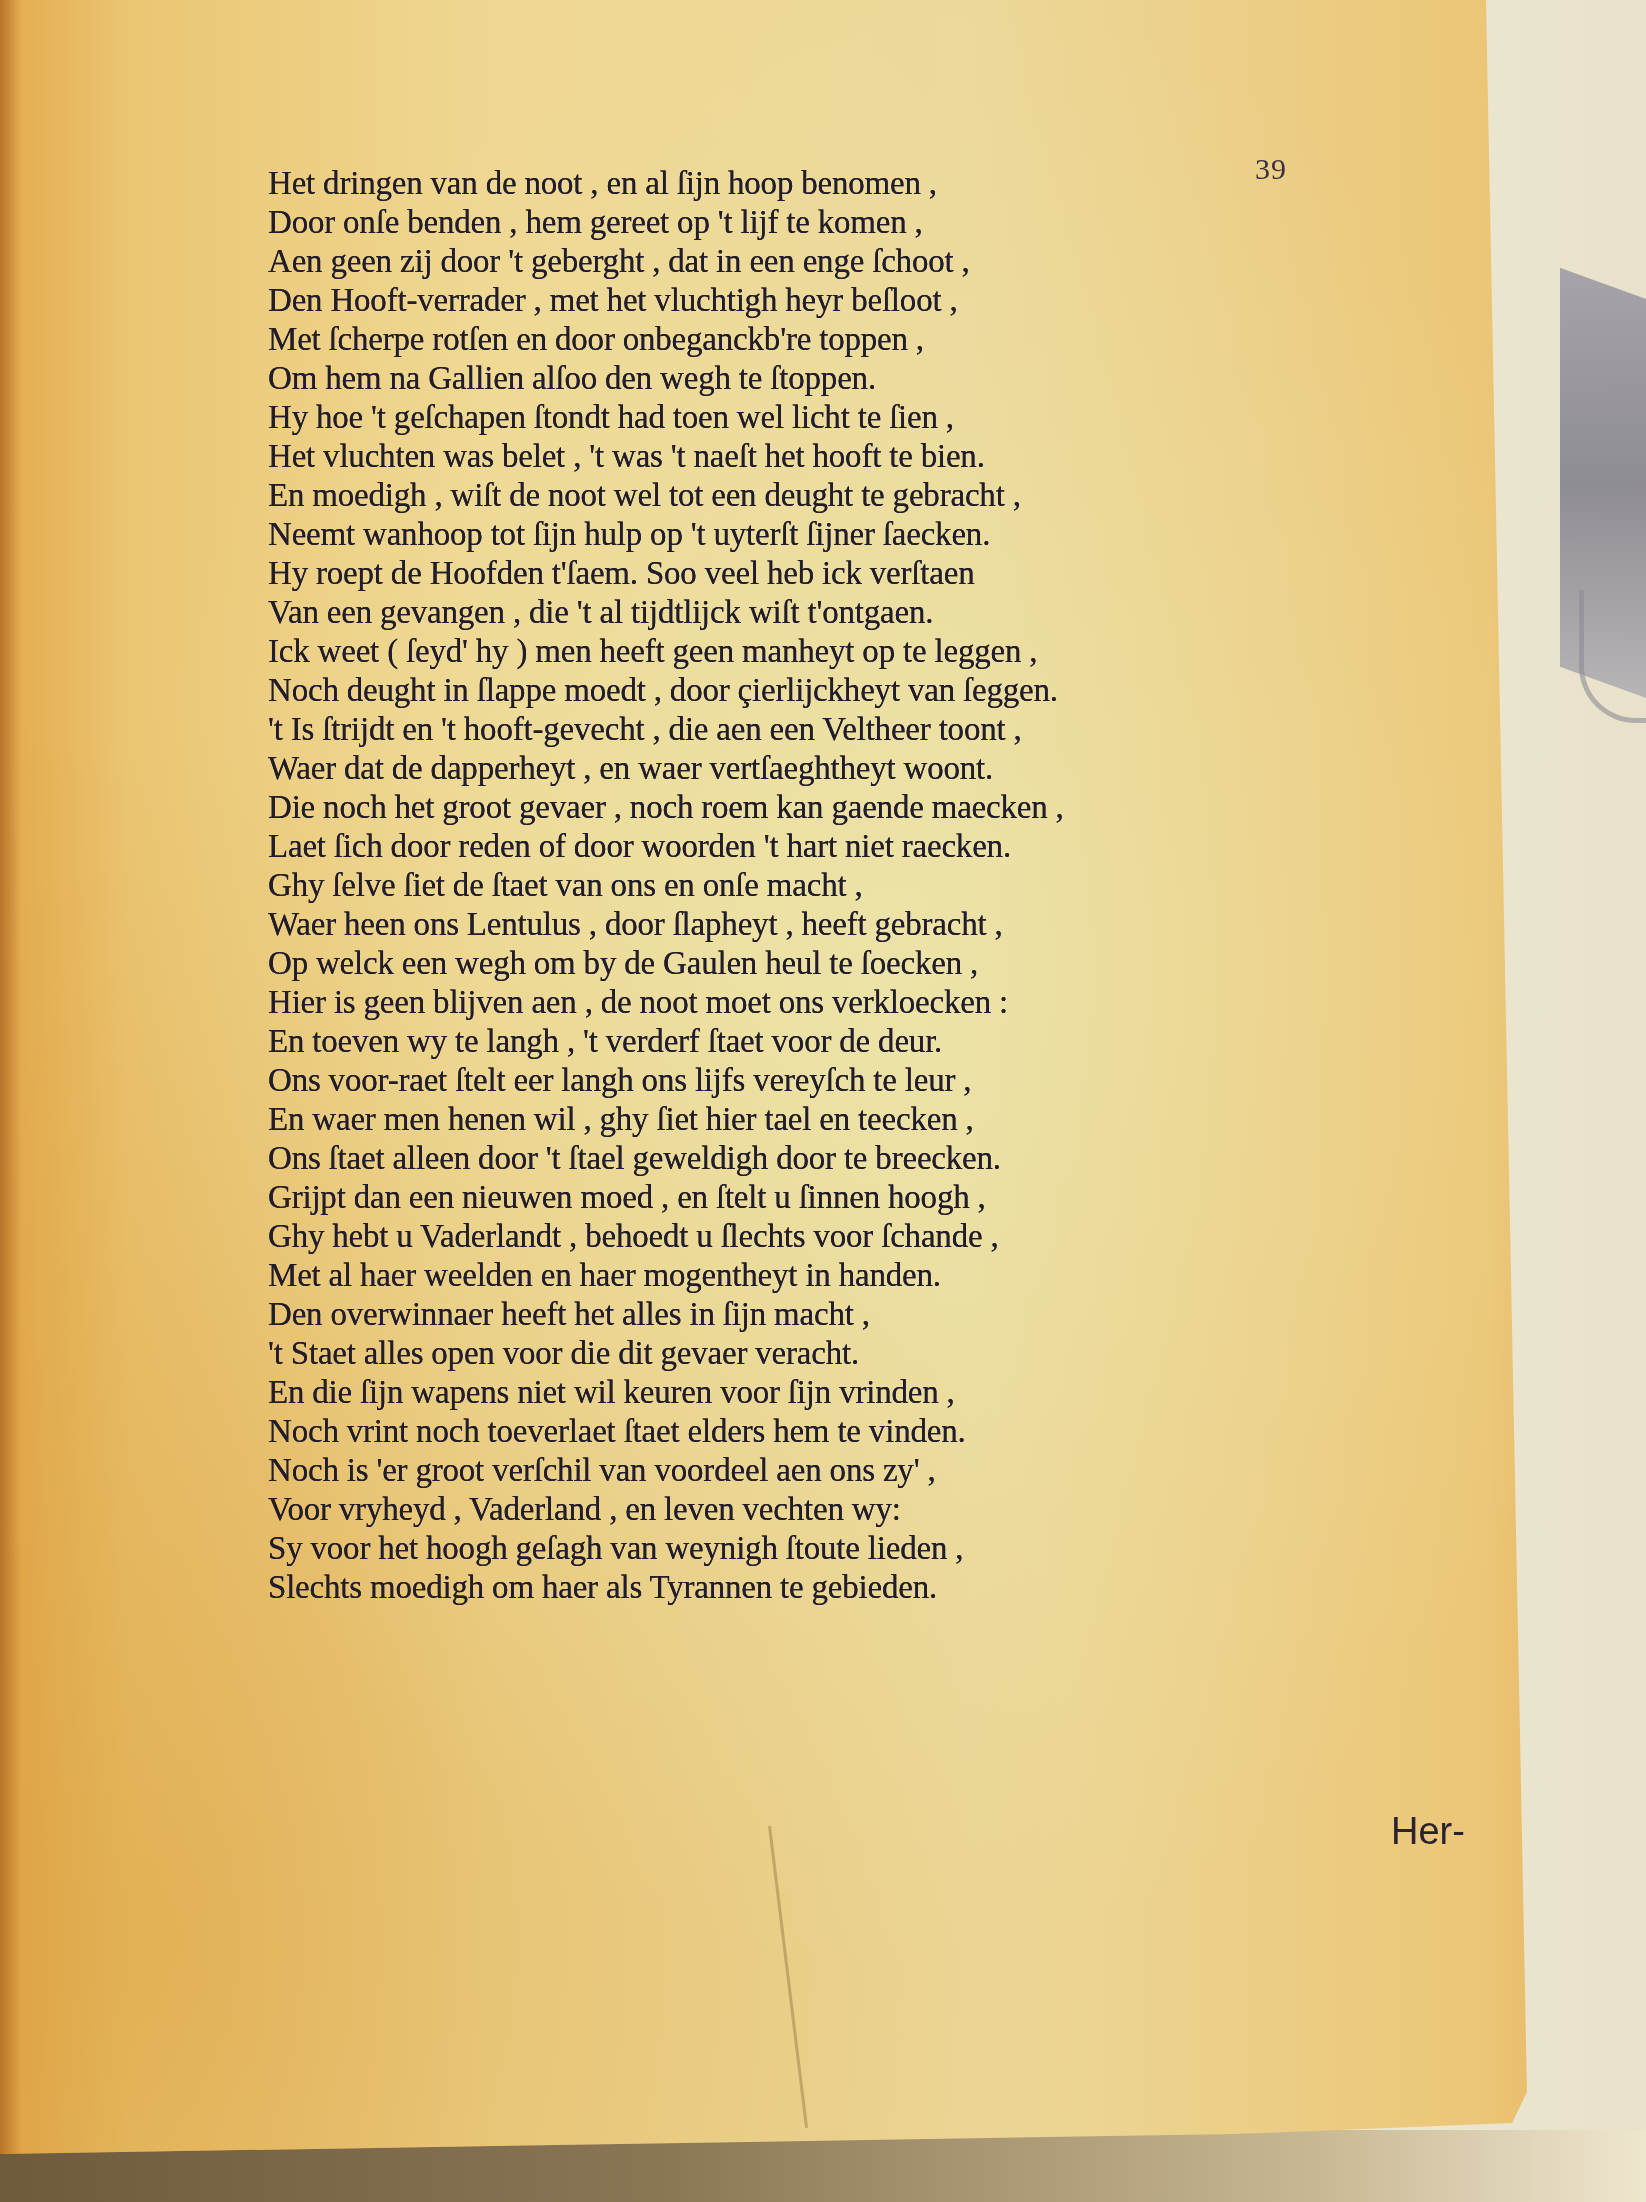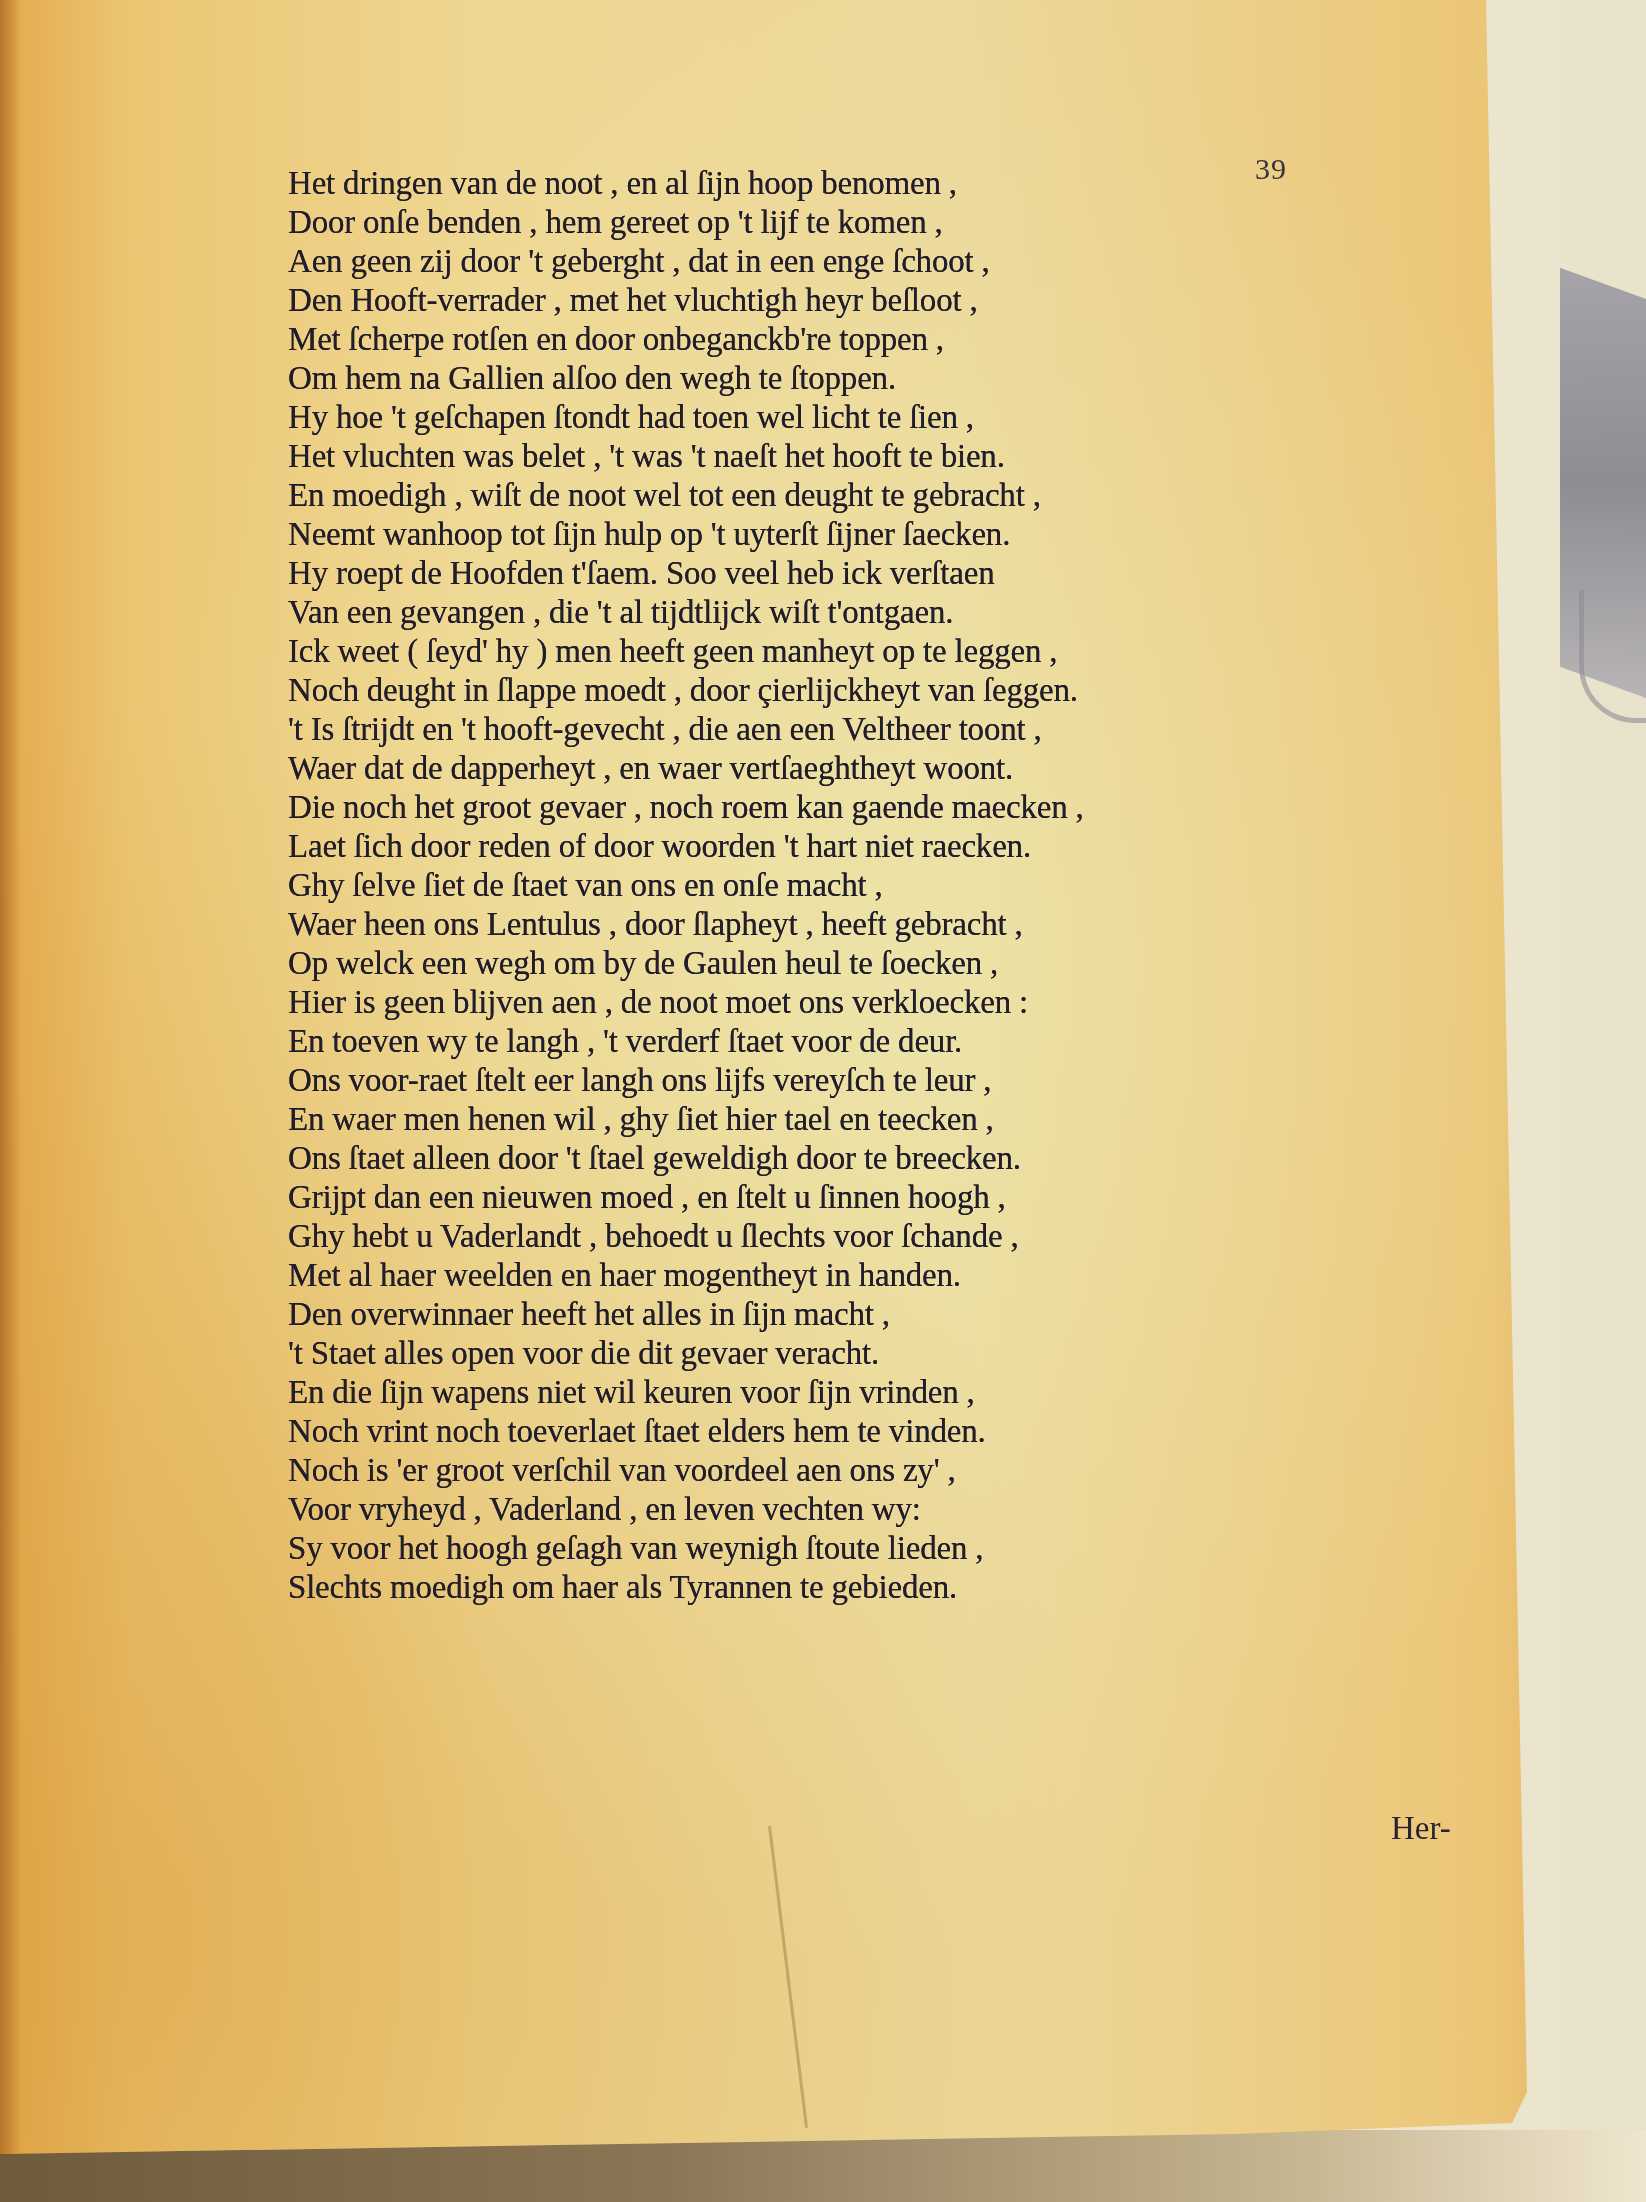--- a/index.html
+++ b/index.html
@@ -47,36 +47,36 @@
       transform: rotate(-7deg); transform-origin: top;
     }
 
     .page-number {
       position: absolute; left: 1255px; top: 152px;
       font-family: "Liberation Serif", serif; font-size: 30px; color: #3b3040;
       letter-spacing: 1px;
     }
 
     .verse {
-      position: absolute; left: 288px; top: 164px; width: 1027px;
+      position: absolute; left: 268px; top: 164px; width: 1027px;
       list-style: none;
     }
     .verse-line {
       height: 39px; line-height: 39px;
       font-family: "Liberation Serif", serif;
       font-size: 33px;
       color: #221d2a;
       white-space: nowrap;
       letter-spacing: -0.2px;
       text-shadow: 0 0 0.6px #221d2a;
     }
 
     .catchword {
       position: absolute; left: 1391px; top: 1810px;
-      font-family: Liberation Serif, serif; font-size: 33px; color: #2a2230;
+      font-family: Liberation Sans, sans-serif; font-size: 38px; color: #2a2230;
     }
   </style>
 </head>
 <body>
 
 <div class="backdrop"></div>
 <div class="cloth"></div>
 <div class="cloth-lower"></div>
 <div class="floor-shadow"></div>
 

